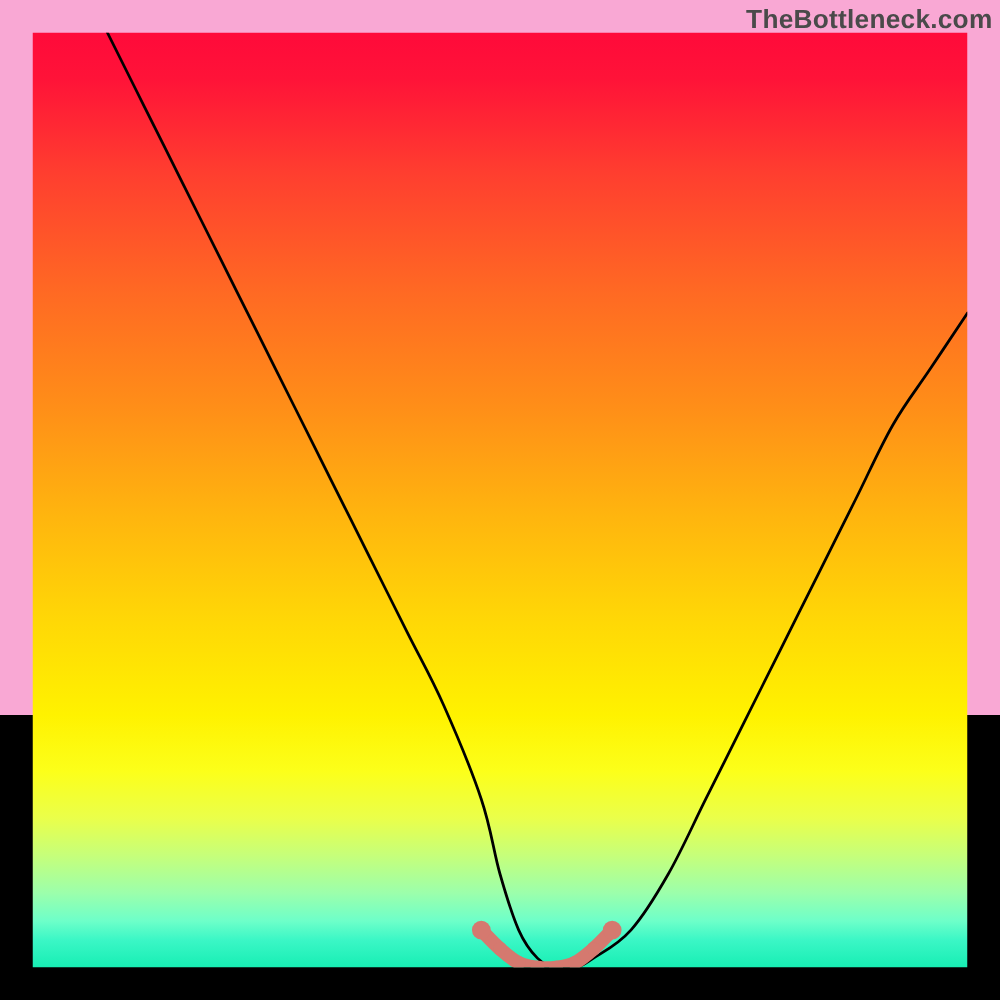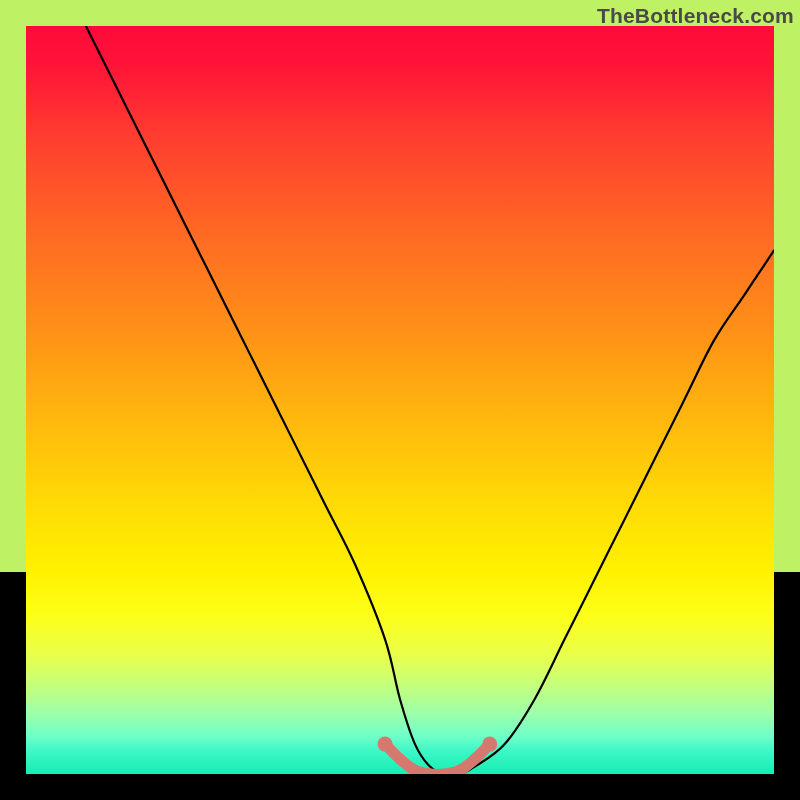--- a/index.html
+++ b/index.html
@@ -8,21 +8,21 @@
     width: 800px;
     height: 800px;
     overflow: hidden;
     background: #000;
     font-family: Arial, Helvetica, sans-serif;
   }
   .frame {
     position: relative;
     width: 800px;
     height: 572px;
-    background: #bef264;
+    background: #f9a8d4;
   }
   .plot-area {
     position: absolute;
     left: 26px;
     top: 26px;
     width: 748px;
     height: 748px;
     overflow: hidden;
   }
   .gradient {

